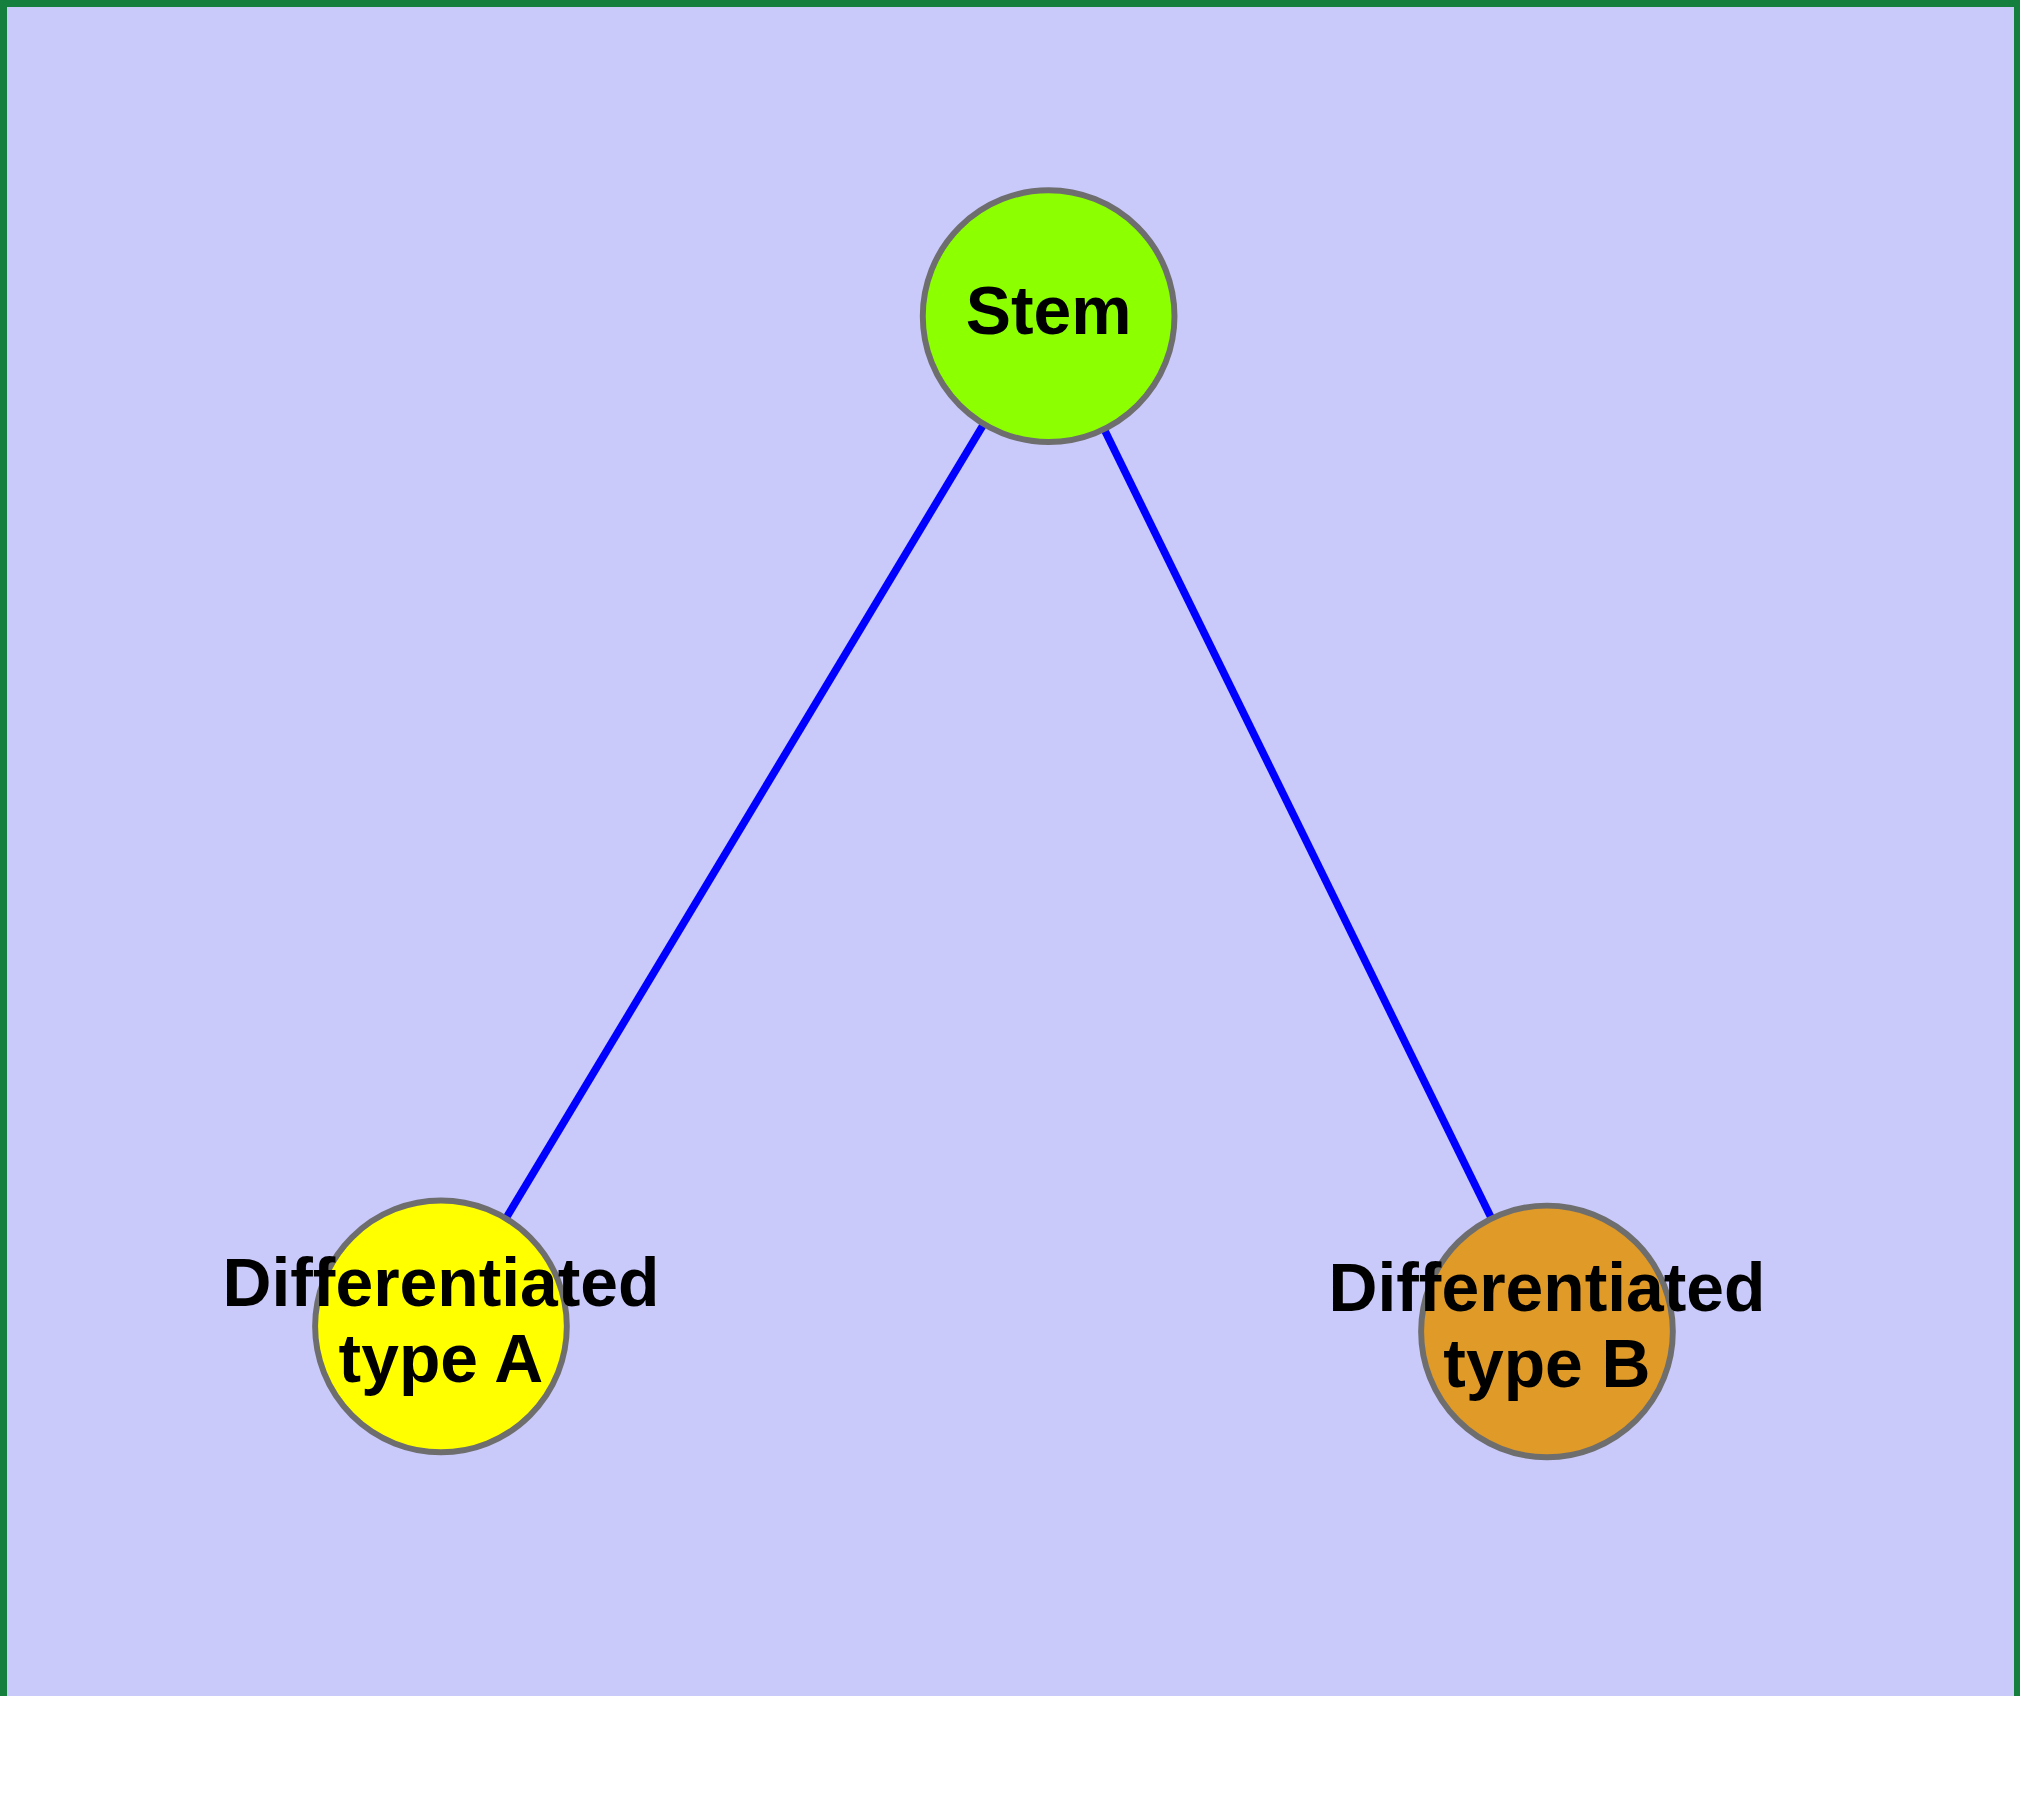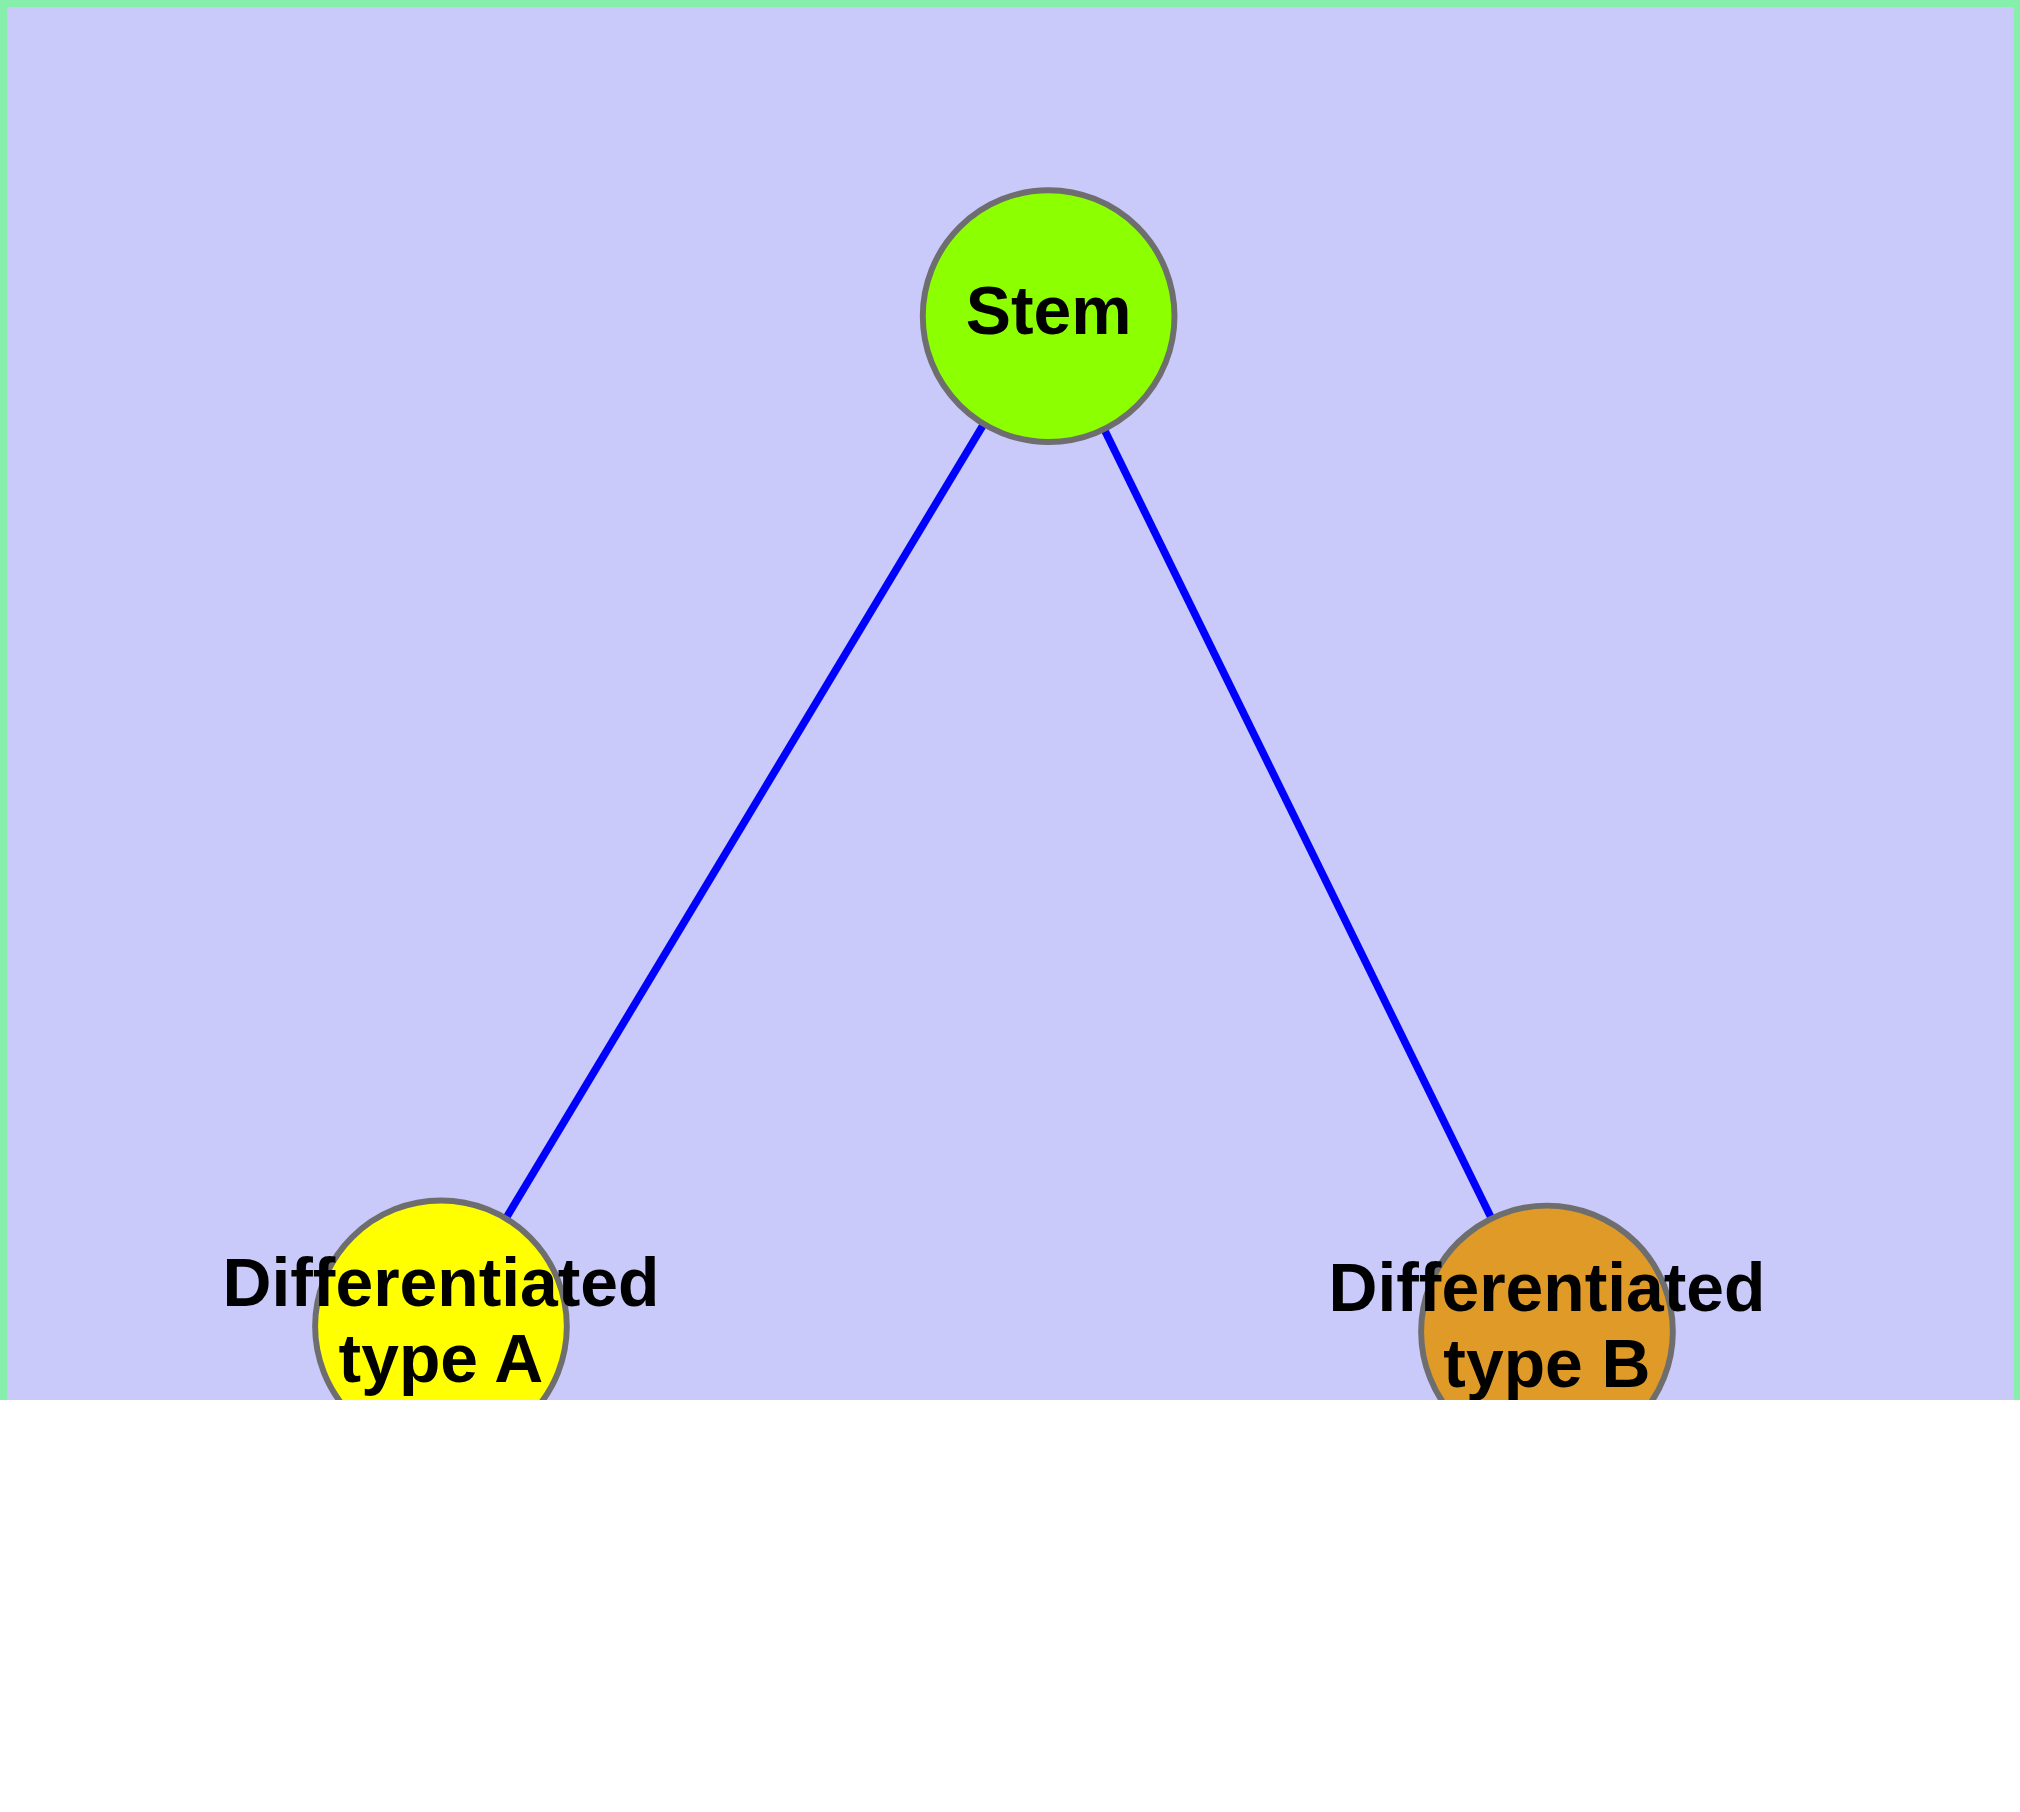--- a/index.html
+++ b/index.html
@@ -48,21 +48,21 @@
     font-weight: bold;
     font-size: 80px;
     text-anchor: middle;
     dominant-baseline: middle;
     paint-order: normal;
   }
 </style>
 </head>
 <body>
 
-<div id="canvas" style="width: 2021px; height: 1400px; background: #86efac;">
+<div id="canvas" style="width: 2021px; height: 1696px; background: #15803d;">
   <div id="plot-area" style="left: 6.8px; top: 6.8px; width: 2007px; height: 1798px; background: rgb(201, 201, 250);"></div>
 
   <svg id="graph-svg" viewBox="0 0 2384 2138" xmlns="http://www.w3.org/2000/svg" style="width: 2021px; height: 1812px;">
 
     <defs>
       <clipPath id="clip-stem">
           <circle id="clipc-stem" cx="0" cy="0" r="0"></circle>
         </clipPath>
       <clipPath id="clip-a">
           <circle id="clipc-a" cx="0" cy="0" r="0"></circle>

